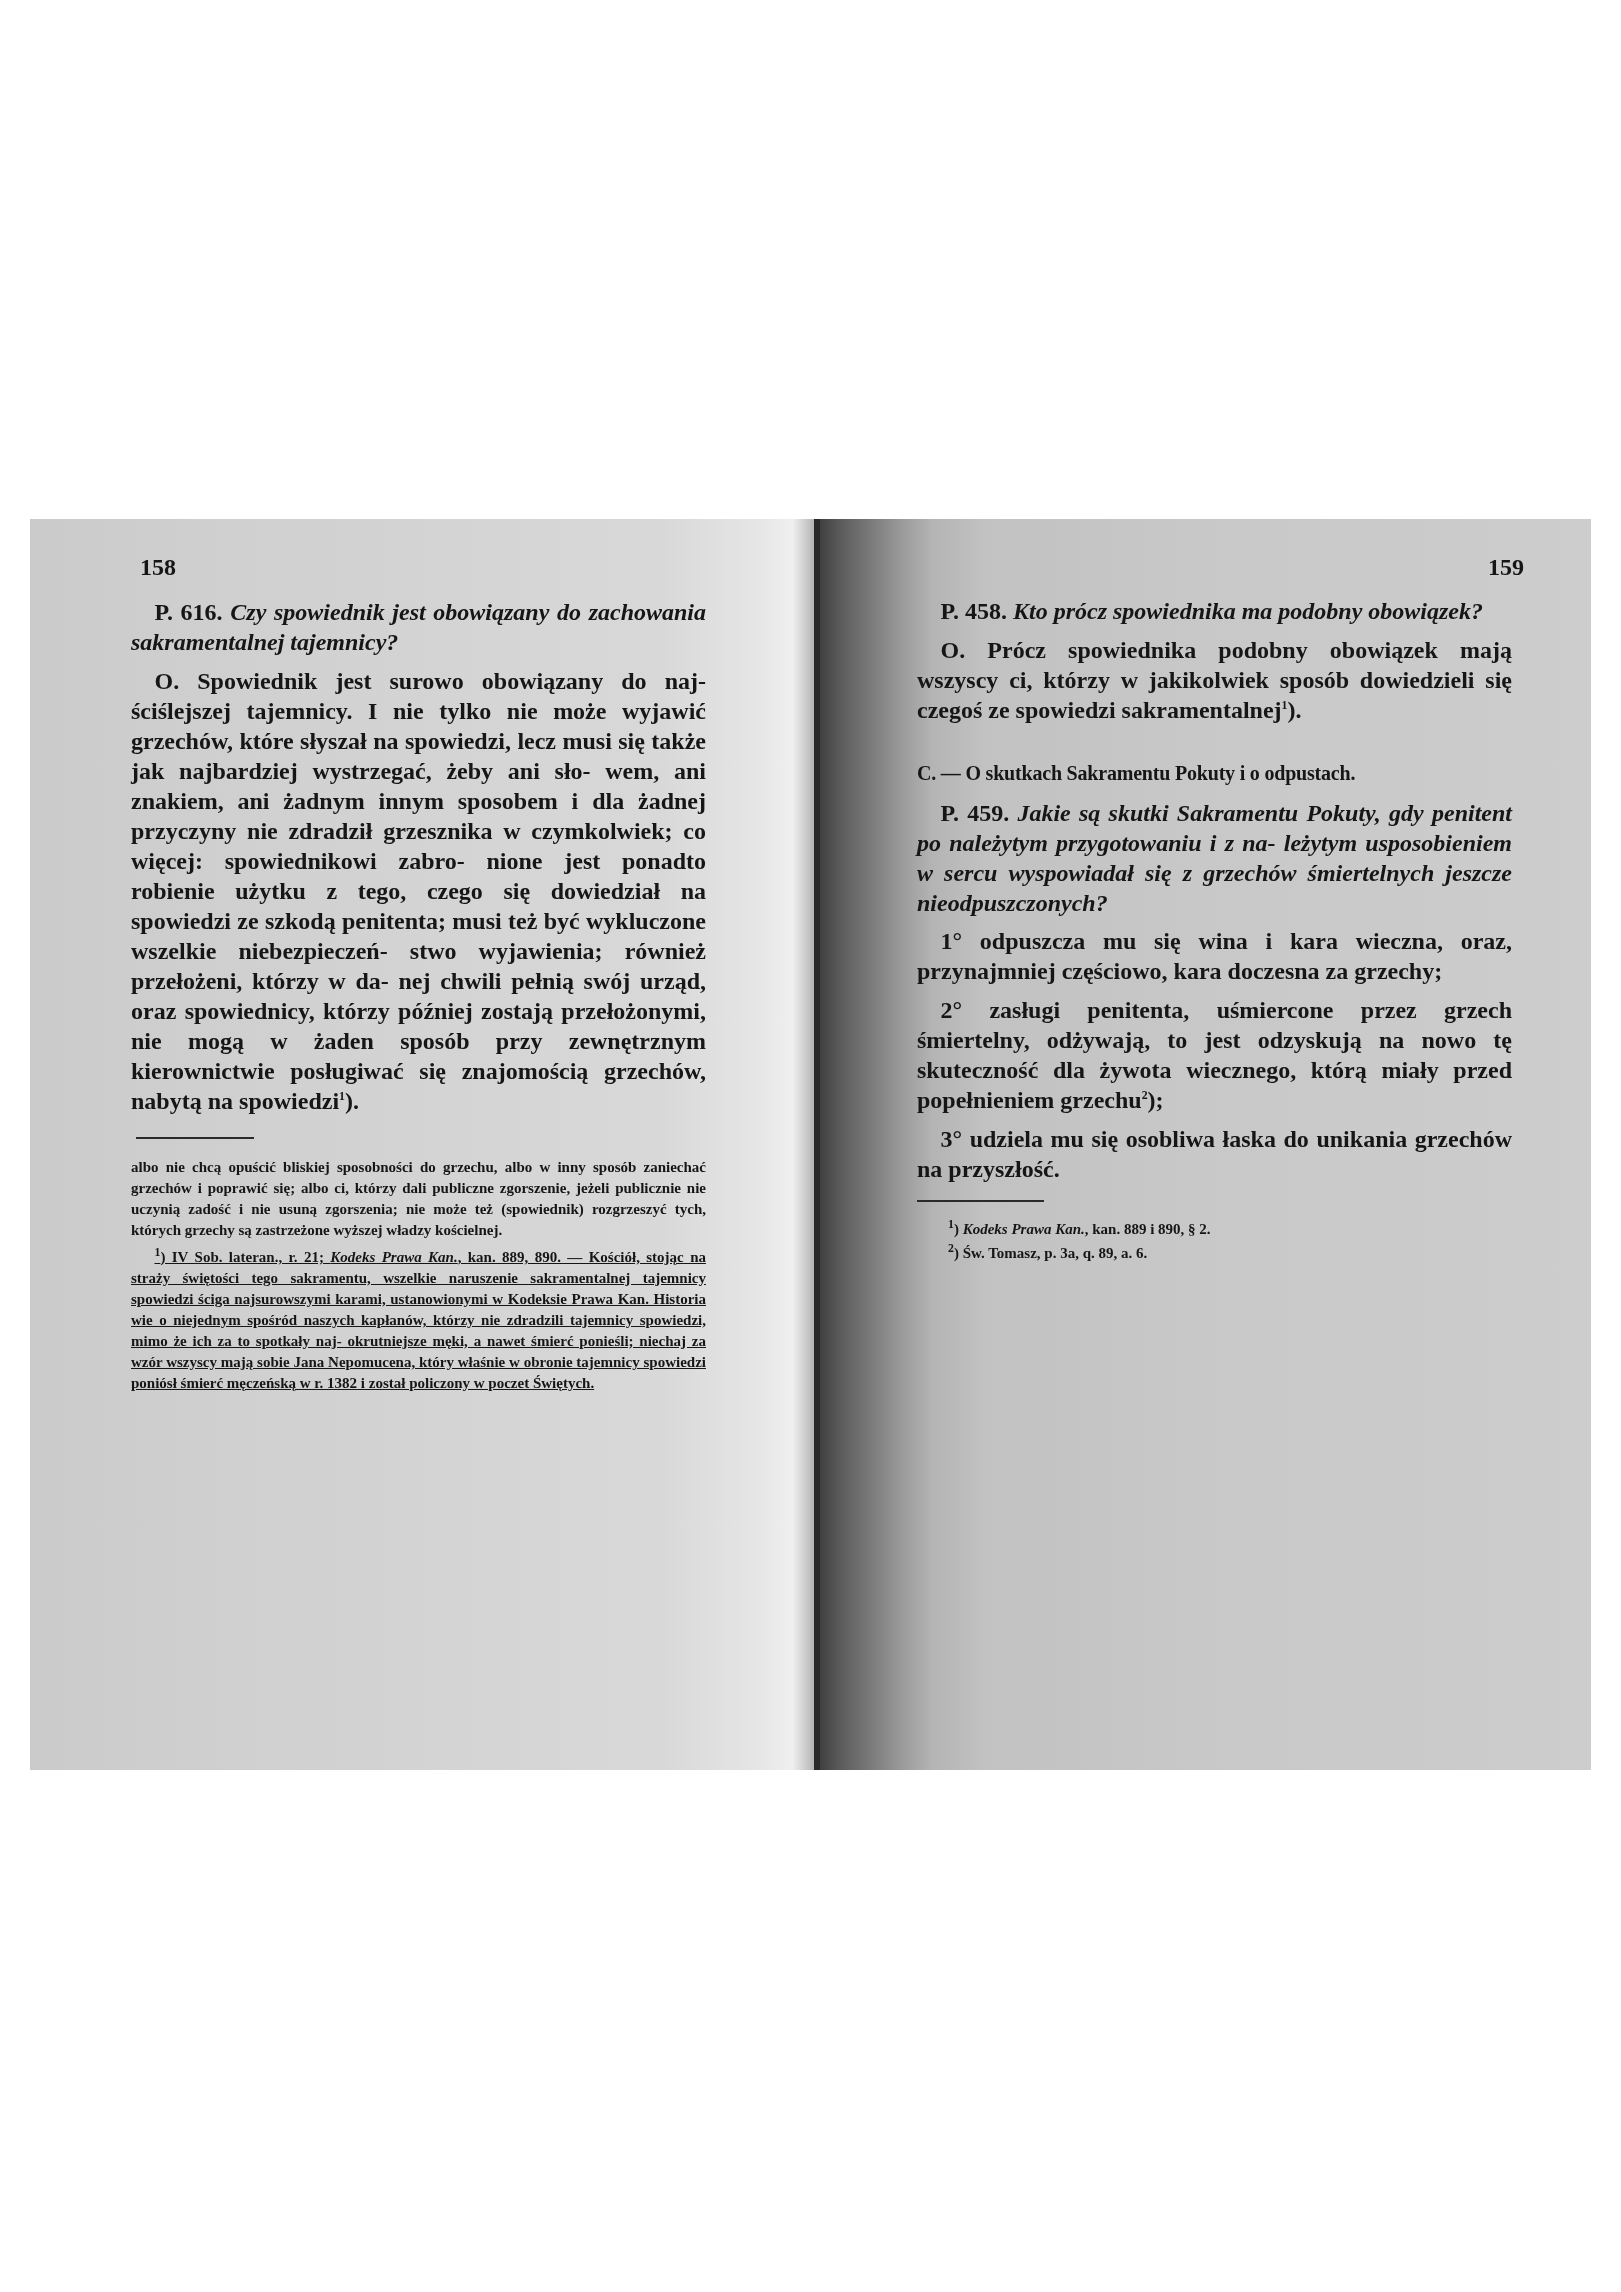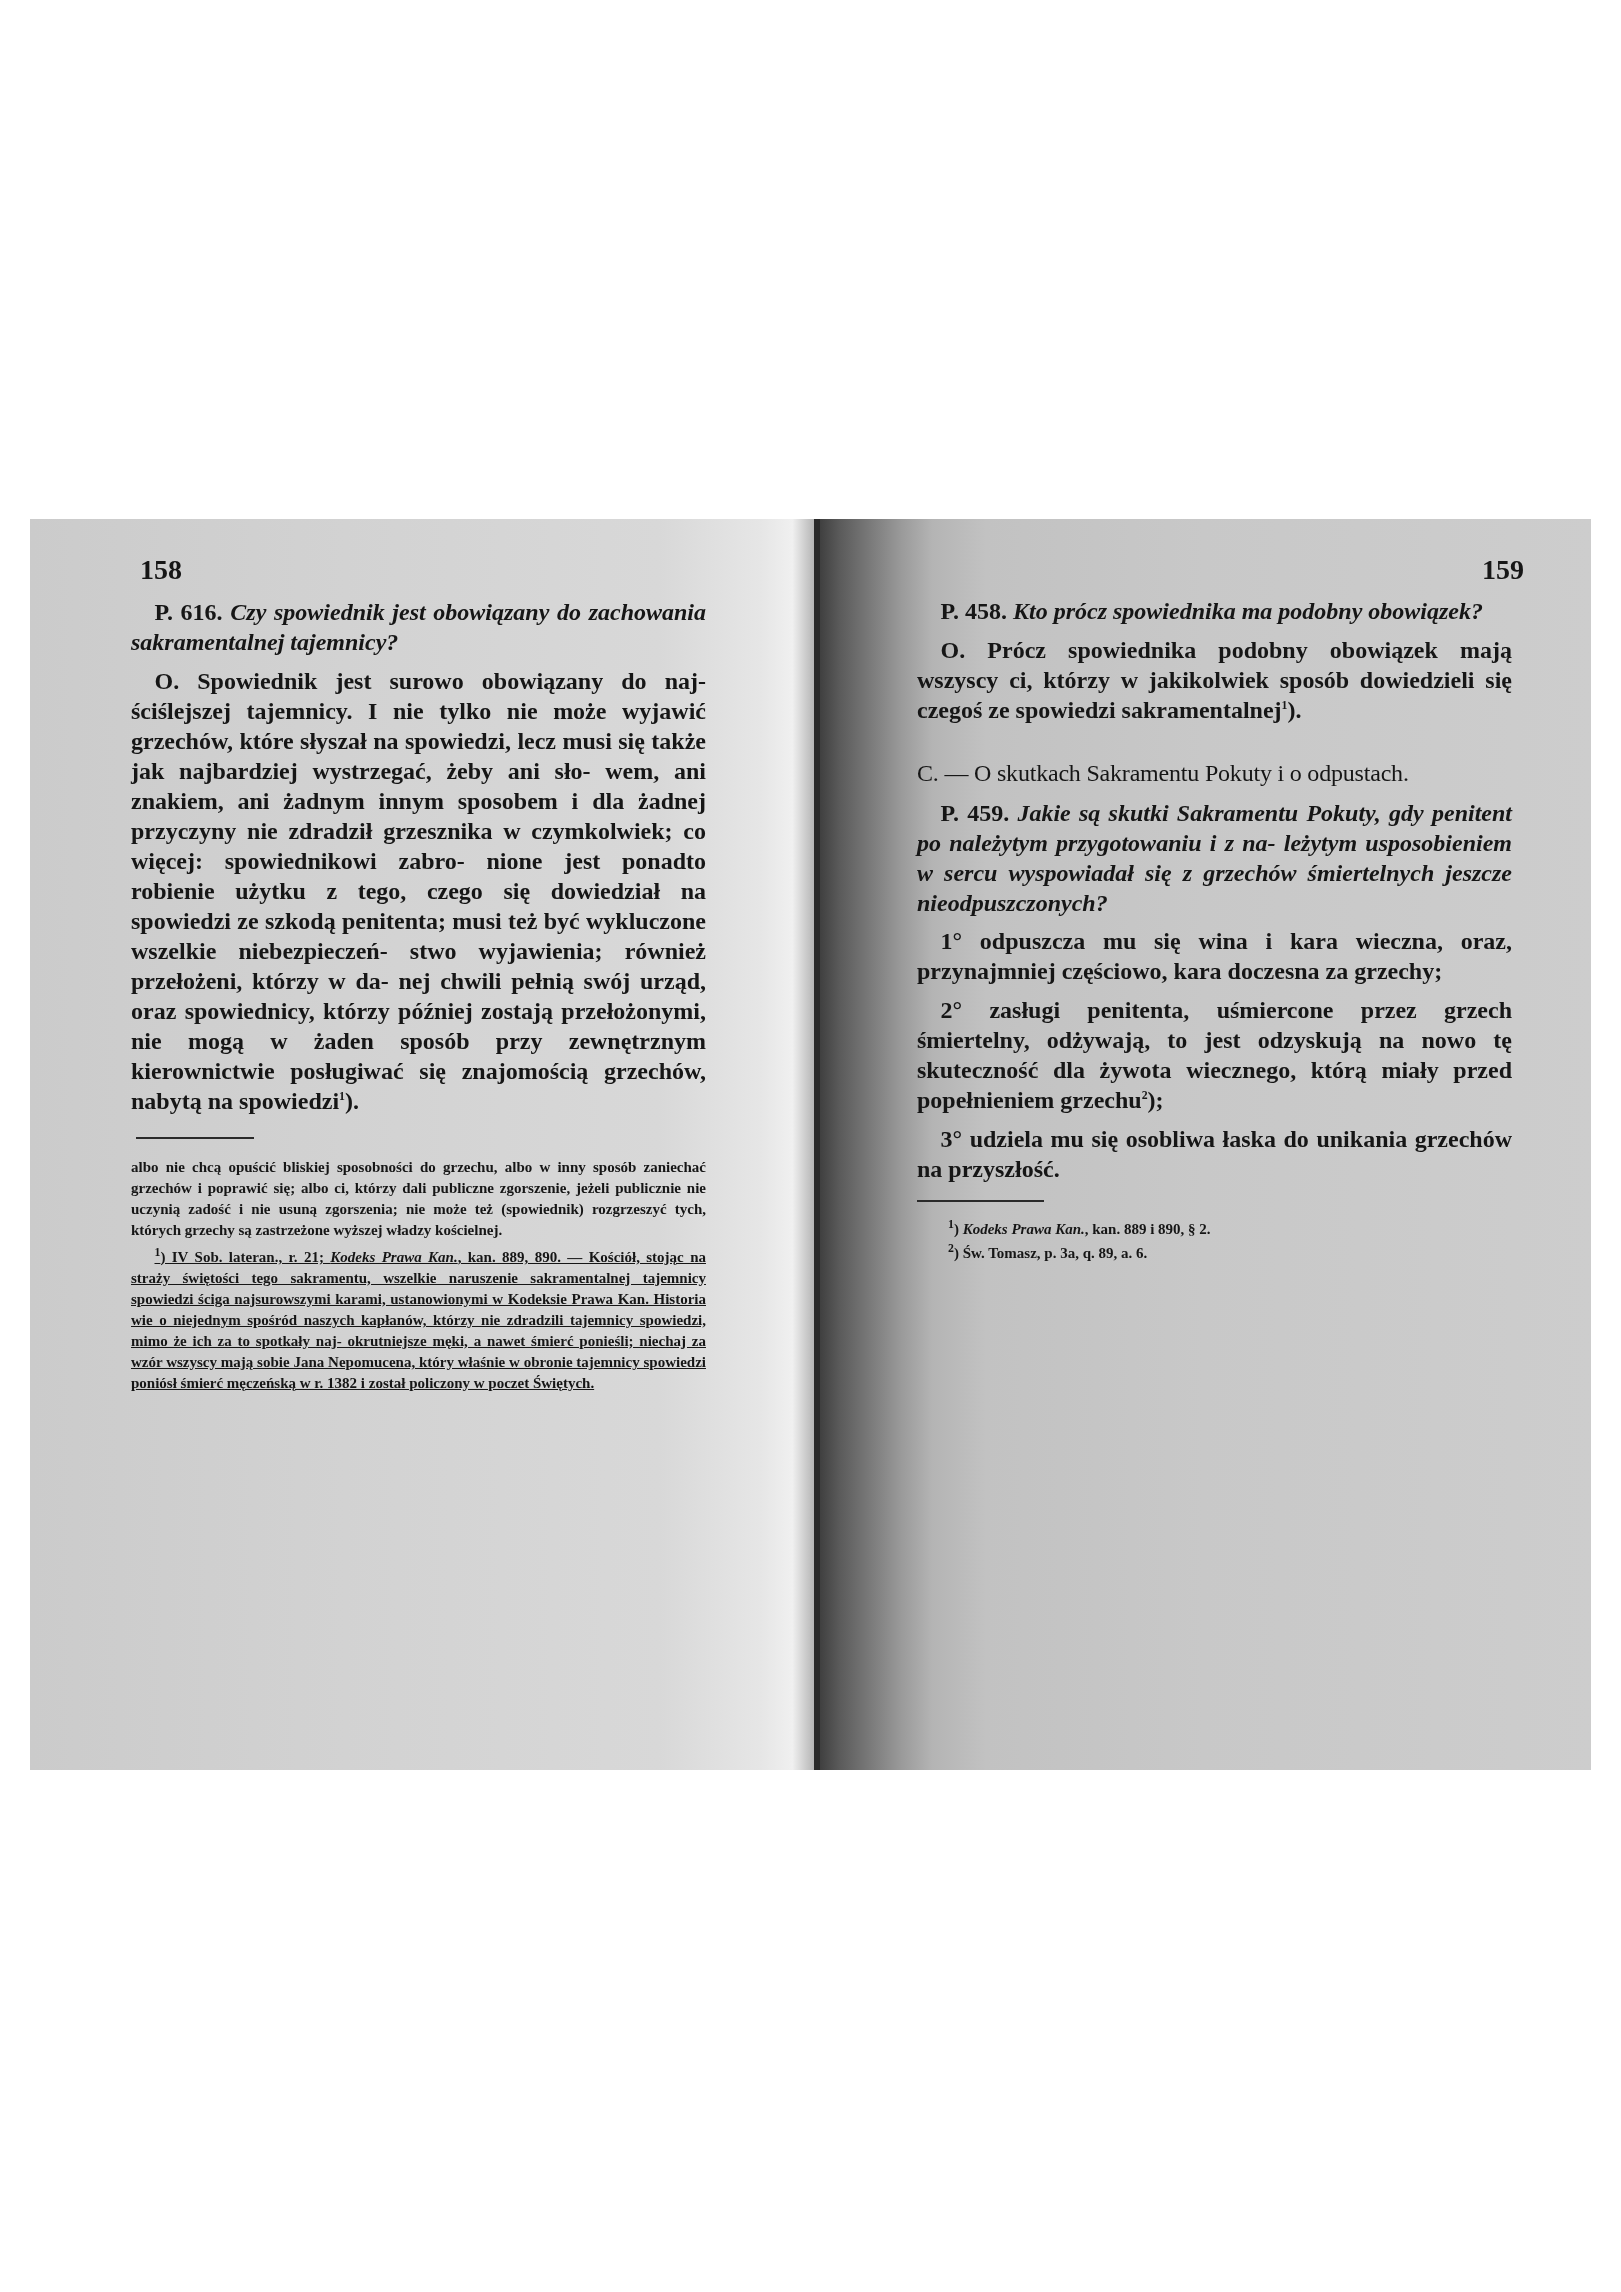--- a/index.html
+++ b/index.html
@@ -21,39 +21,39 @@
   .page-right {
     left: 786px; width: 775px;
     background: linear-gradient(to right, #3a3a3a 0%, #5a5a5a 3%, #7a7a7a 7%, #9a9a9a 11%, #b4b4b4 15%, #c2c2c2 22%, #c8c8c8 50%, #cdcdcd 100%);
   }
   .gutter-shadow {
     position: absolute; left: 784px; top: 0; width: 5.9px; height: 100%;
     background: #2a2a2a;
   }
 
   .page-number {
-    position: absolute; font-size: 28px; font-weight: bold; top: 35px;
+    position: absolute; font-size: 24px; font-weight: bold; top: 35px;
   }
   .page-left .page-number { left: 110px; }
   .page-right .page-number { right: 67px; }
 
   .text-block {
     position: absolute; font-size: 24px; line-height: 30px; text-align: justify;
     font-weight: bold;
   }
   .page-left .text-block { left: 101px; width: 575px; top: 78px; }
   .page-right .text-block { left: 101px; width: 595px; top: 77px; }
 
   .para { margin: 0 0 8.8px 0; text-indent: 23.5px; hyphens: manual; }
   .q-label { font-style: normal; }
   .q-text { font-style: italic; }
   sup { font-size: 11.8px; vertical-align: super; line-height: 0; }
 
   .section-heading {
-    font-weight: normal; font-size: 24px; margin: 33px 0 9.8px 0; text-indent: 0;
+    font-weight: bold; font-size: 20px; margin: 33px 0 9.8px 0; text-indent: 0;
     letter-spacing: -0.2px;
   }
 
   .footnote-rule {
     width: 118px; height: 2px; background: #2a2a2a; margin: 21.6px 0 17.6px 4.9px;
   }
   .footnotes { font-size: 15px; line-height: 21px; text-align: justify; font-weight: bold; }
   .footnote { margin: 0 0 5.9px 0; text-indent: 0; }
   .footnote.indent { text-indent: 23.5px; text-decoration: underline; }
   .fn-italic { font-style: italic; }

